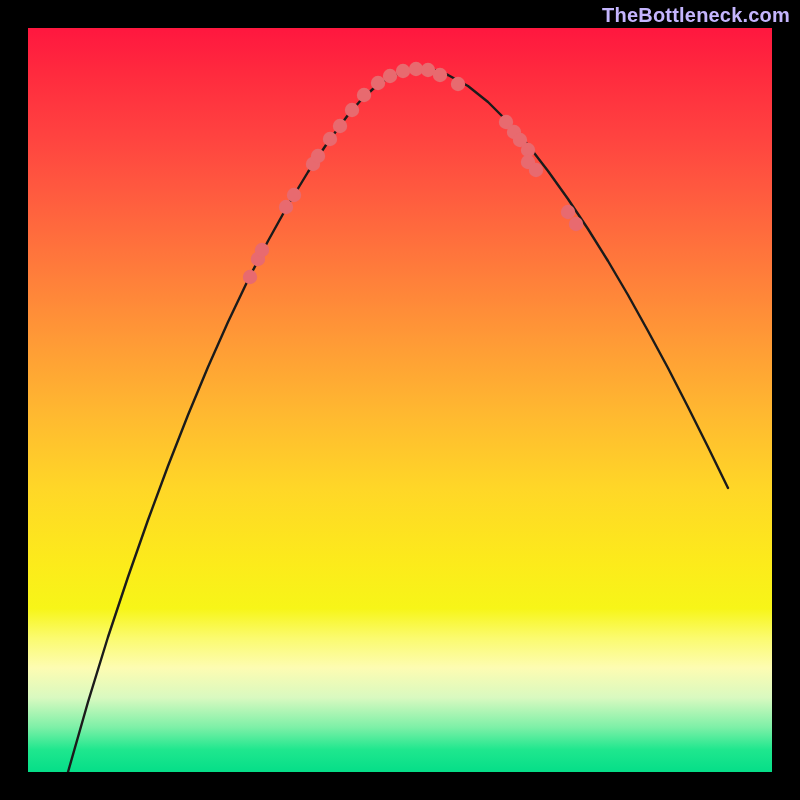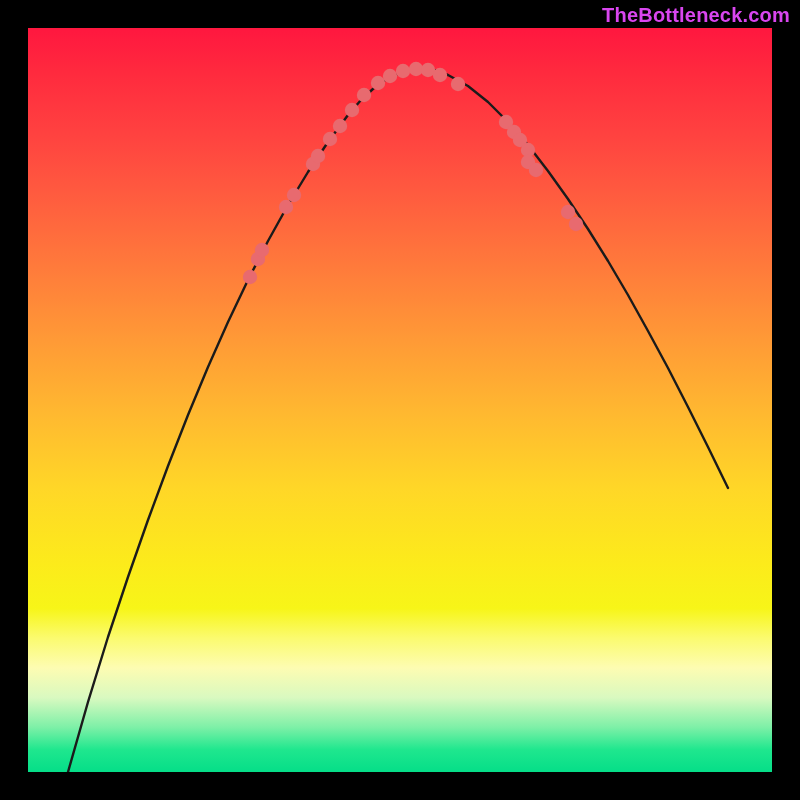--- a/index.html
+++ b/index.html
@@ -50,21 +50,21 @@
       #d9f9c0 90%,
       #7df0a7 94%,
       #1fe78e 97%,
       #05de88 100%
     );
   }
   .watermark {
     position: absolute;
     top: 4px;
     right: 10px;
-    color: #d946ef;
+    color: #c4b5fd;
     font-size: 20px;
     font-weight: 600;
     letter-spacing: 0.2px;
     user-select: none;
   }
   svg.curve {
     position: absolute;
     left: 0;
     top: 0;
     width: 100%;

